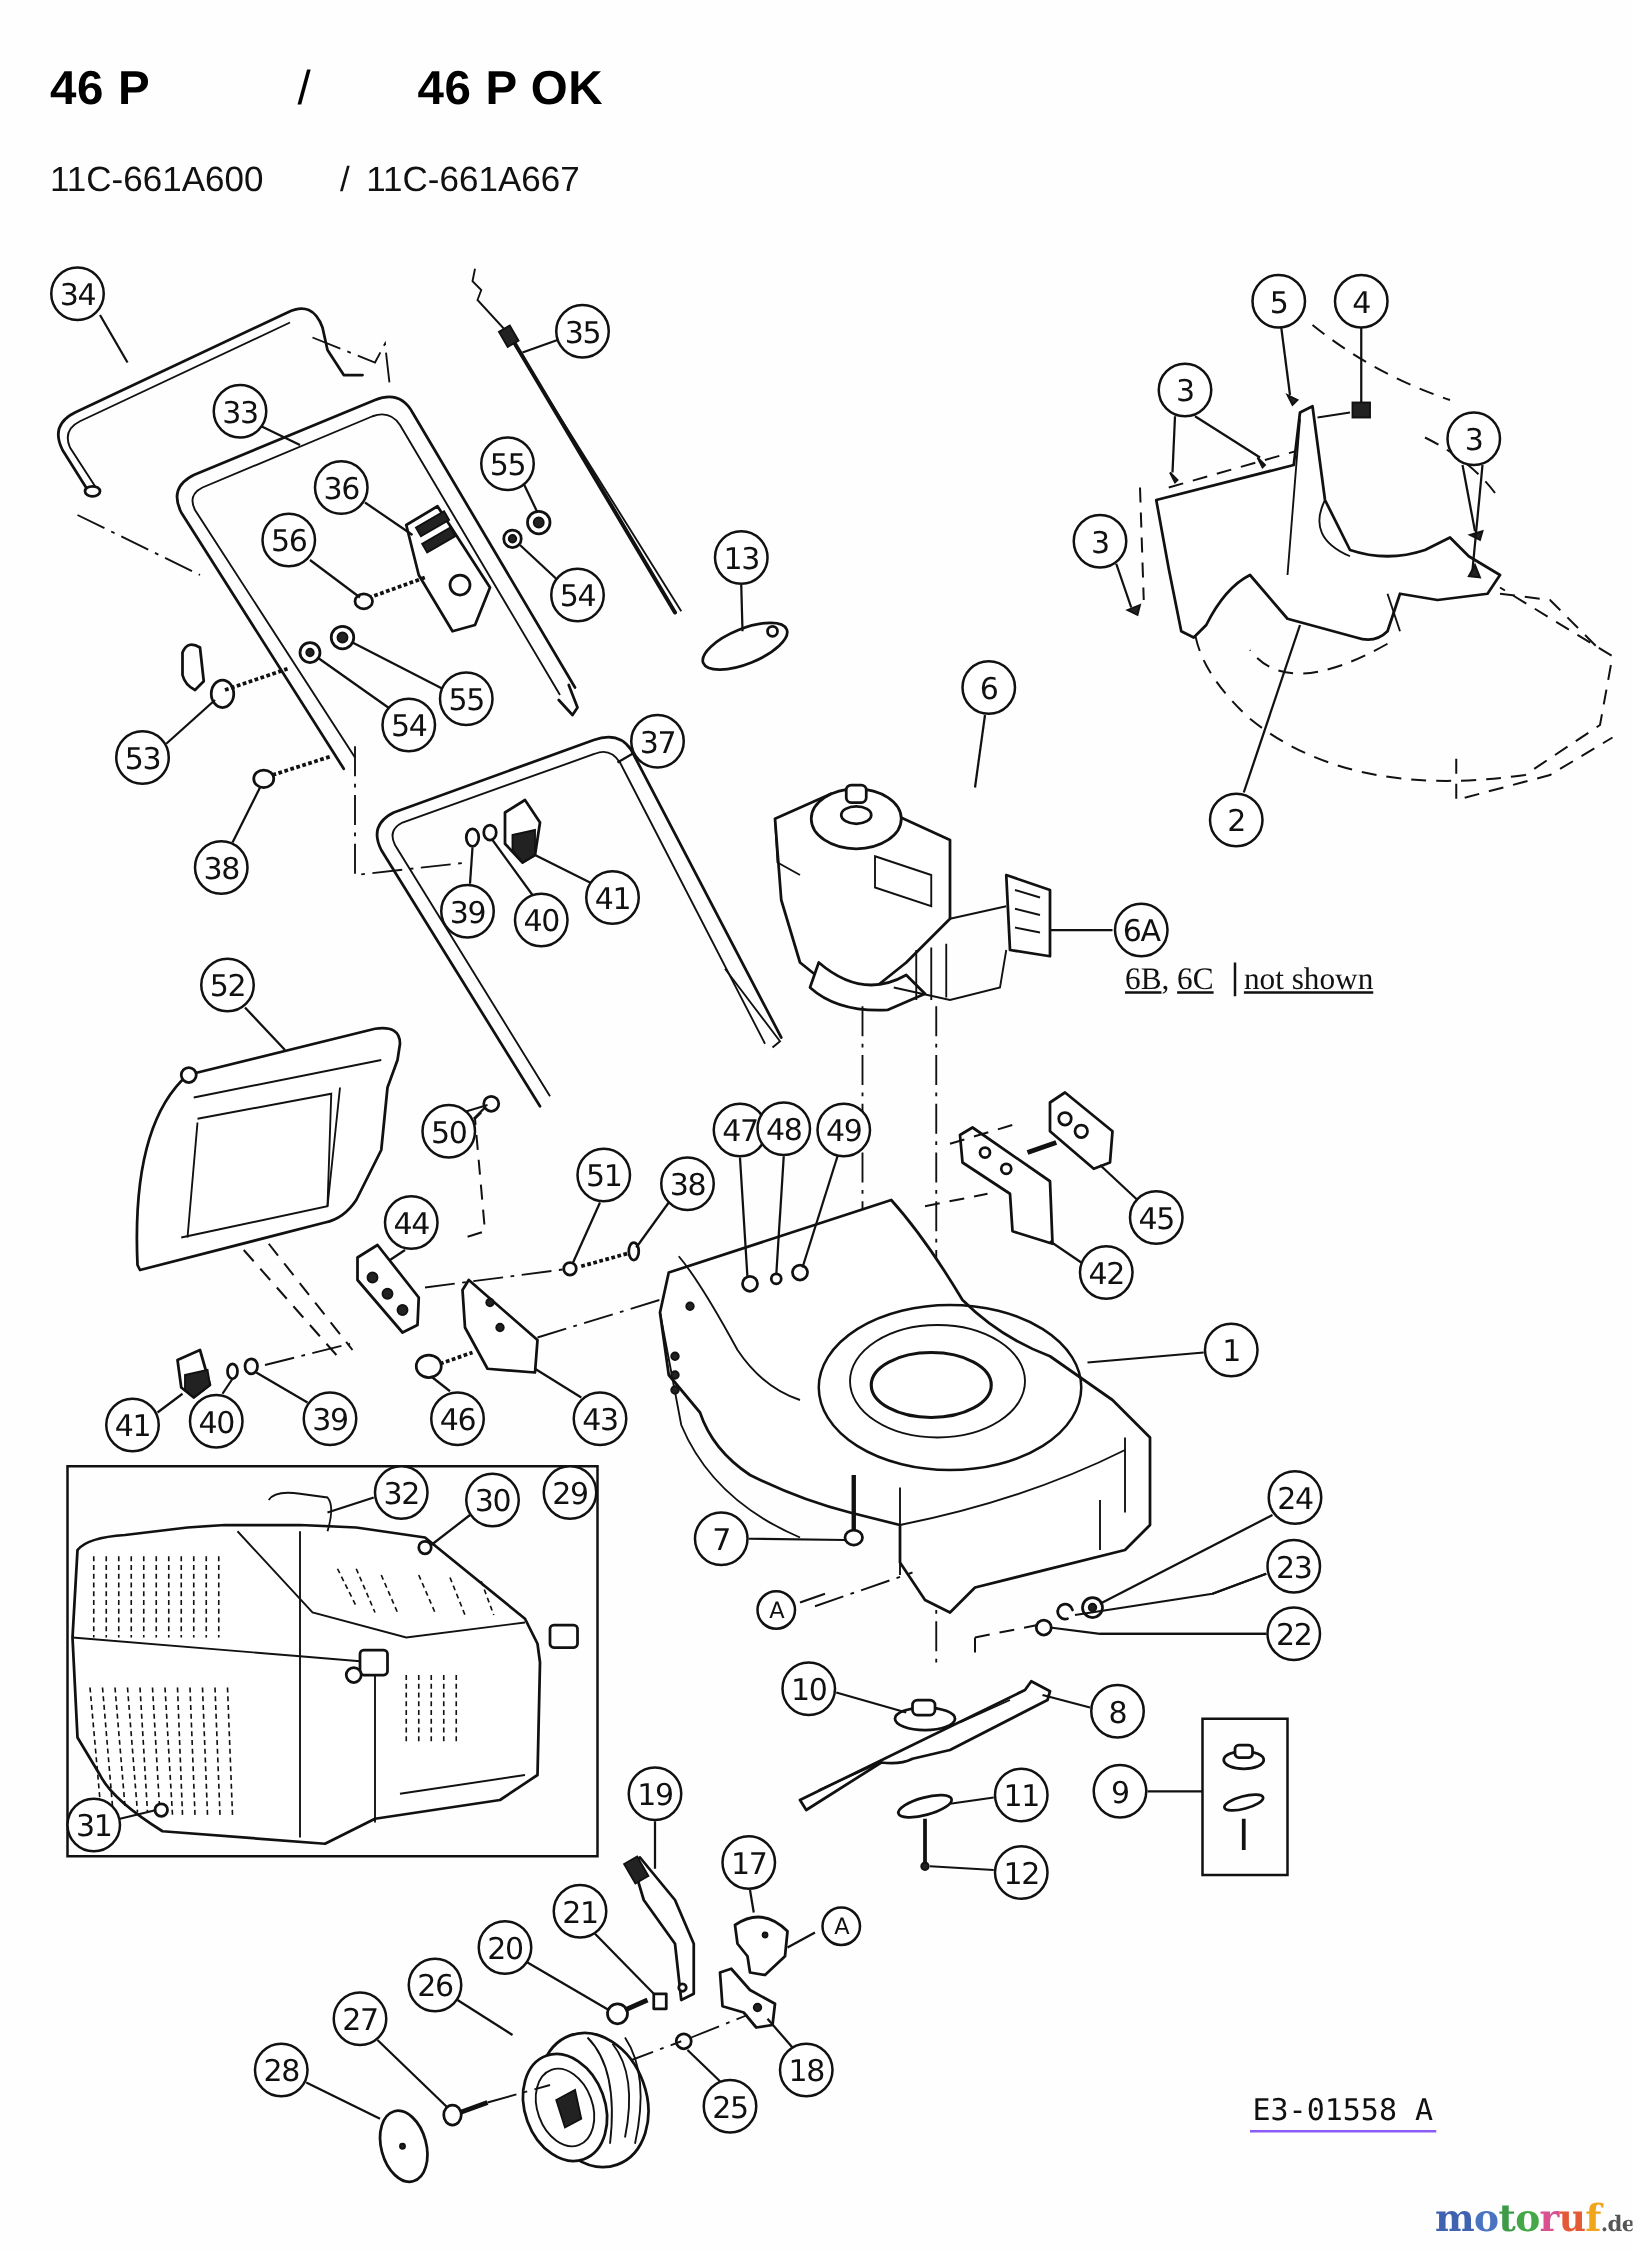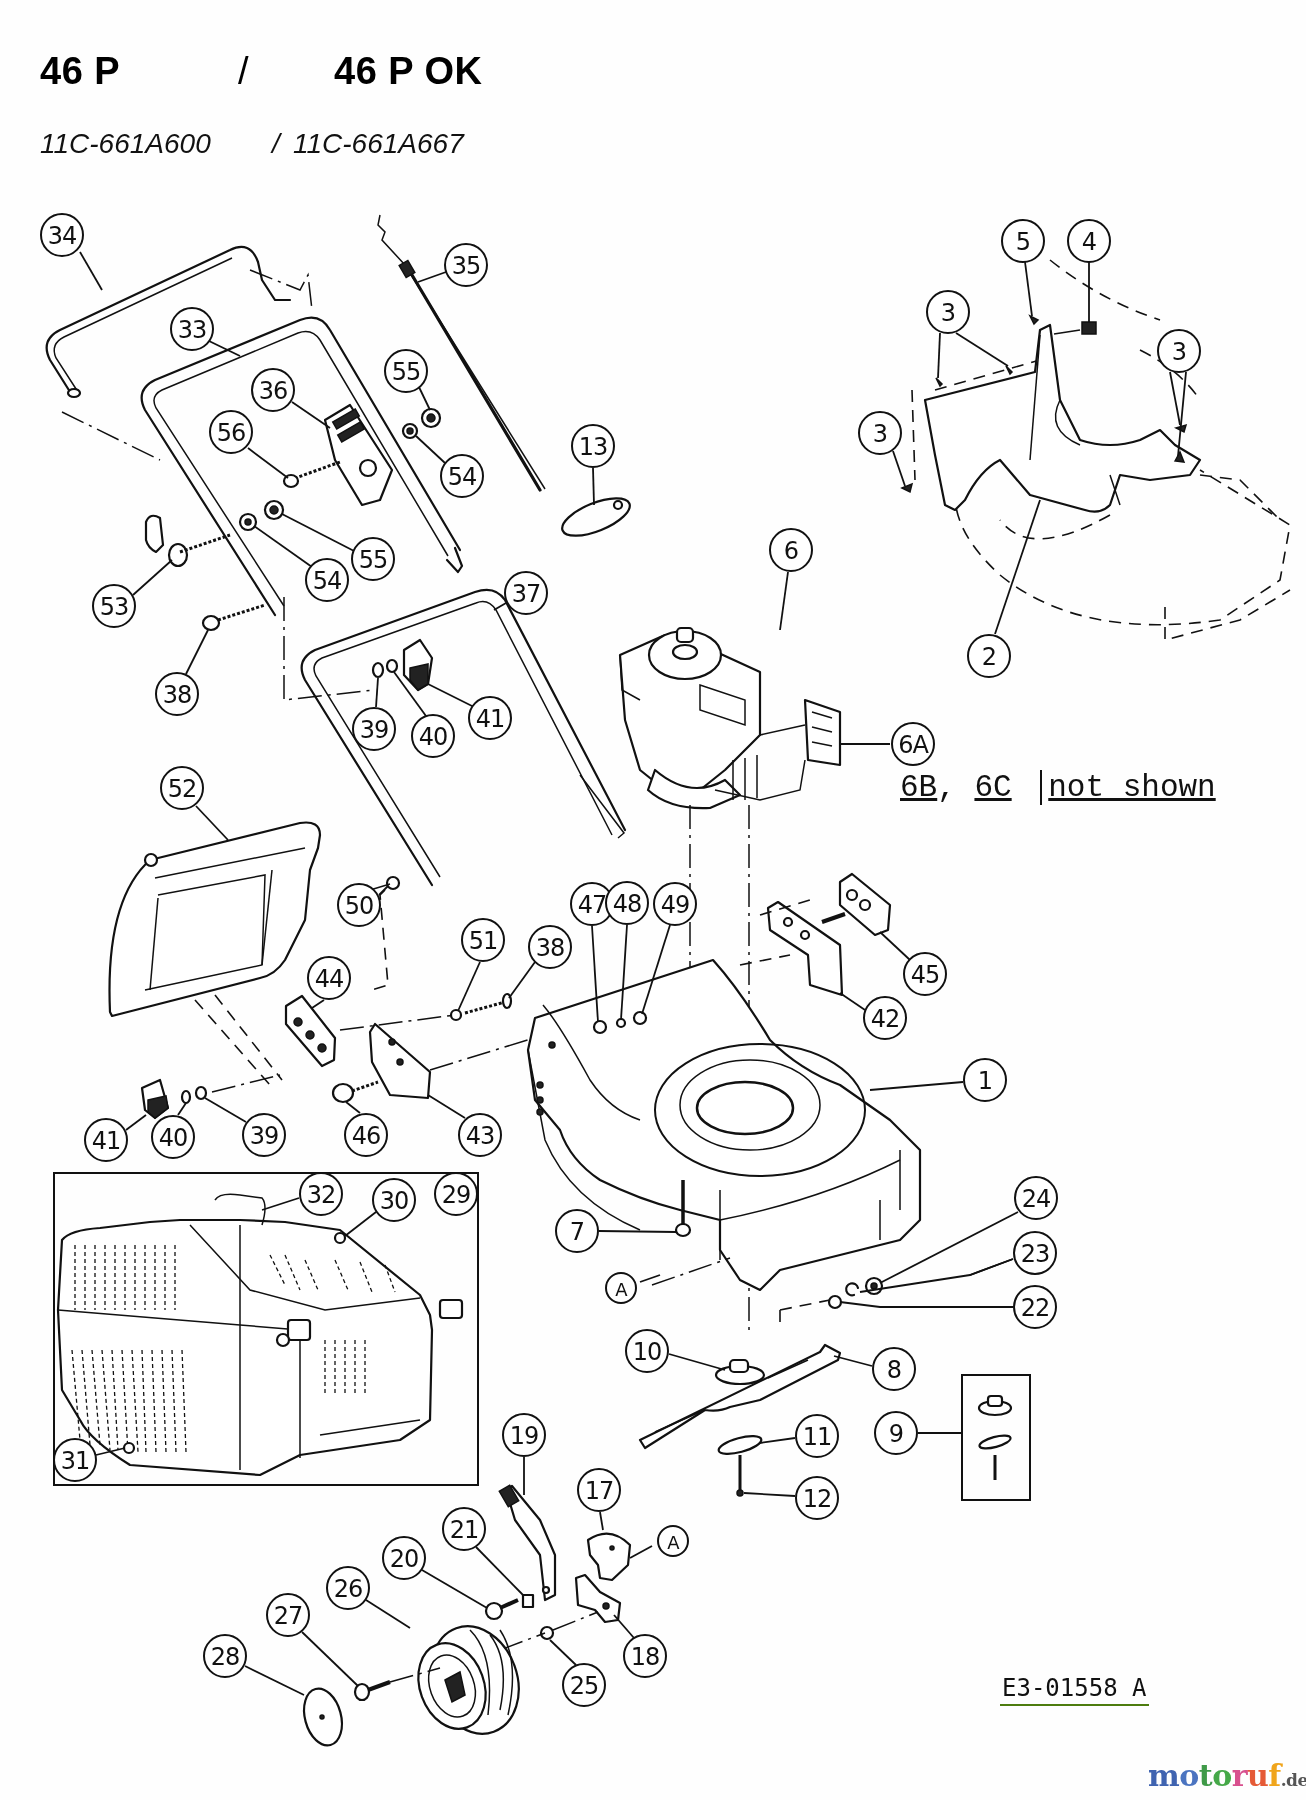--- a/index.html
+++ b/index.html
@@ -1,32 +1,32 @@
 <!DOCTYPE html>
 <html><head>
 <meta charset="utf-8">
 <style>
   html, body { margin: 0; padding: 0; background: #fefefe; }
   body { width: 1306px; height: 1800px; position: relative; overflow: hidden; font-family: "Liberation Sans", sans-serif; }
   .title { position: absolute; left: 40px; top: 50px; font-size: 38px; font-weight: bold; color: #000000; white-space: pre; letter-spacing: 0.5px; }
   .title span { position: absolute; top: 0; }
   .subtitle { position: absolute; left: 40px; top: 128px; font-size: 28px; color: #111; }
-  .subtitle span { position: absolute; top: 0; white-space: nowrap; font-style: italic; }
+  .subtitle span { position: absolute; top: 0; white-space: nowrap; }
   svg#diagram { position: absolute; left: 0; top: 0; }
   .callout circle { fill: #fff; stroke: #111; stroke-width: 2; }
   .callout text { font-family: "DejaVu Sans", sans-serif; font-size: 24px; fill: #111; text-anchor: middle; dominant-baseline: central; letter-spacing: -1px; }
   .leader { stroke: #111; stroke-width: 1.8; fill: none; }
   .part { stroke: #111; stroke-width: 2.2; fill: #fff; stroke-linejoin: round; stroke-linecap: round; }
   .part-thin { stroke: #111; stroke-width: 1.5; fill: none; }
   .dash { stroke: #111; stroke-width: 1.6; fill: none; stroke-dasharray: 12 8; }
   .dashdot { stroke: #111; stroke-width: 1.5; fill: none; stroke-dasharray: 24 6 3 6; }
   .dark { fill: #222; stroke: #111; stroke-width: 1.5; }
-  .note { position: absolute; font-family: Liberation Mono, monospace; font-size: 31px; color: #111; }
+  .note { position: absolute; font-family: Liberation Serif, serif; font-size: 25px; color: #111; }
   .note u { text-decoration: underline; }
-  .drawing-no { position: absolute; left: 1000px; top: 1674px; font-family: "DejaVu Sans Mono", monospace; font-size: 24px; color: #111; border-bottom: 2px solid #4d7c0f; padding: 0 2px 2px 2px; }
+  .drawing-no { position: absolute; left: 1000px; top: 1674px; font-family: "DejaVu Sans Mono", monospace; font-size: 24px; color: #111; border-bottom: 2px solid #8b5cf6; padding: 0 2px 2px 2px; }
   .watermark { position: absolute; left: 1148px; top: 1758px; font-family: "DejaVu Serif", serif; font-size: 30px; font-weight: bold; letter-spacing: -0.5px; }
   .watermark .de { font-size: 17px; font-weight: bold; color: #555; margin-top: 36px; }
 </style>
 </head>
 <body>
 
 <div class="title">
   <span style="left:0">46 P</span>
   <span style="left:198px;font-weight:normal">/</span>
   <span style="left:294px">46 P OK</span>

